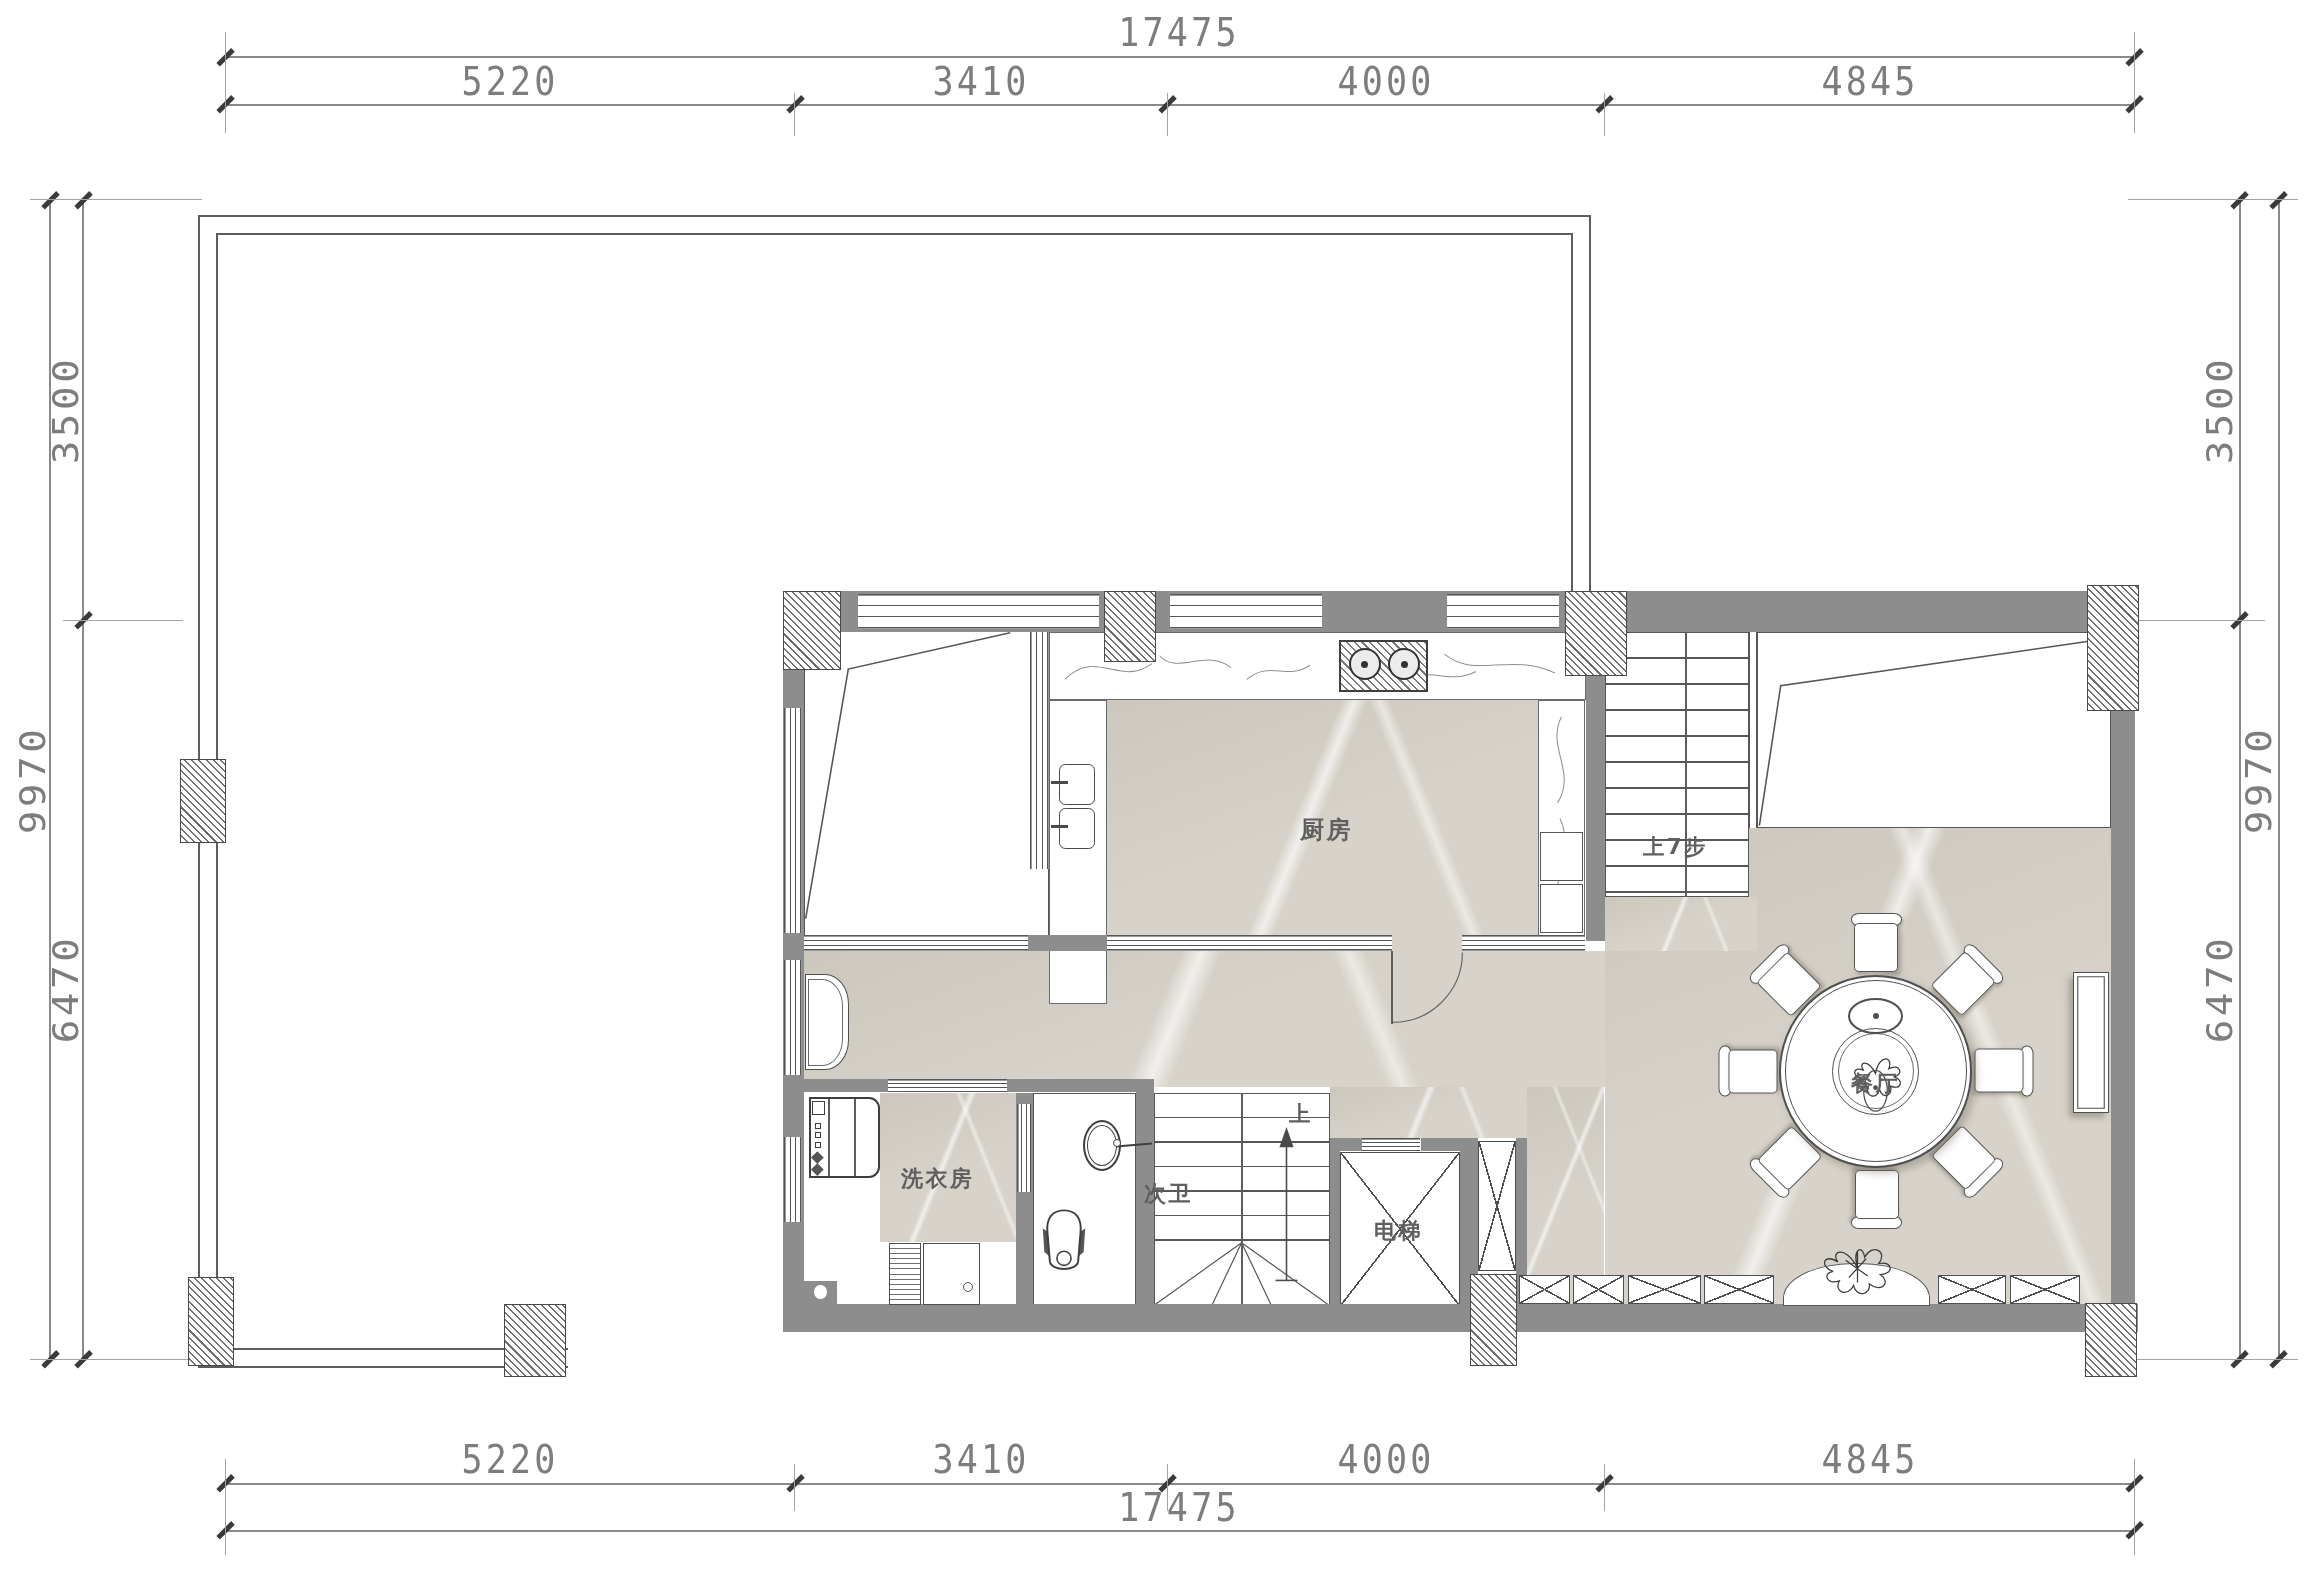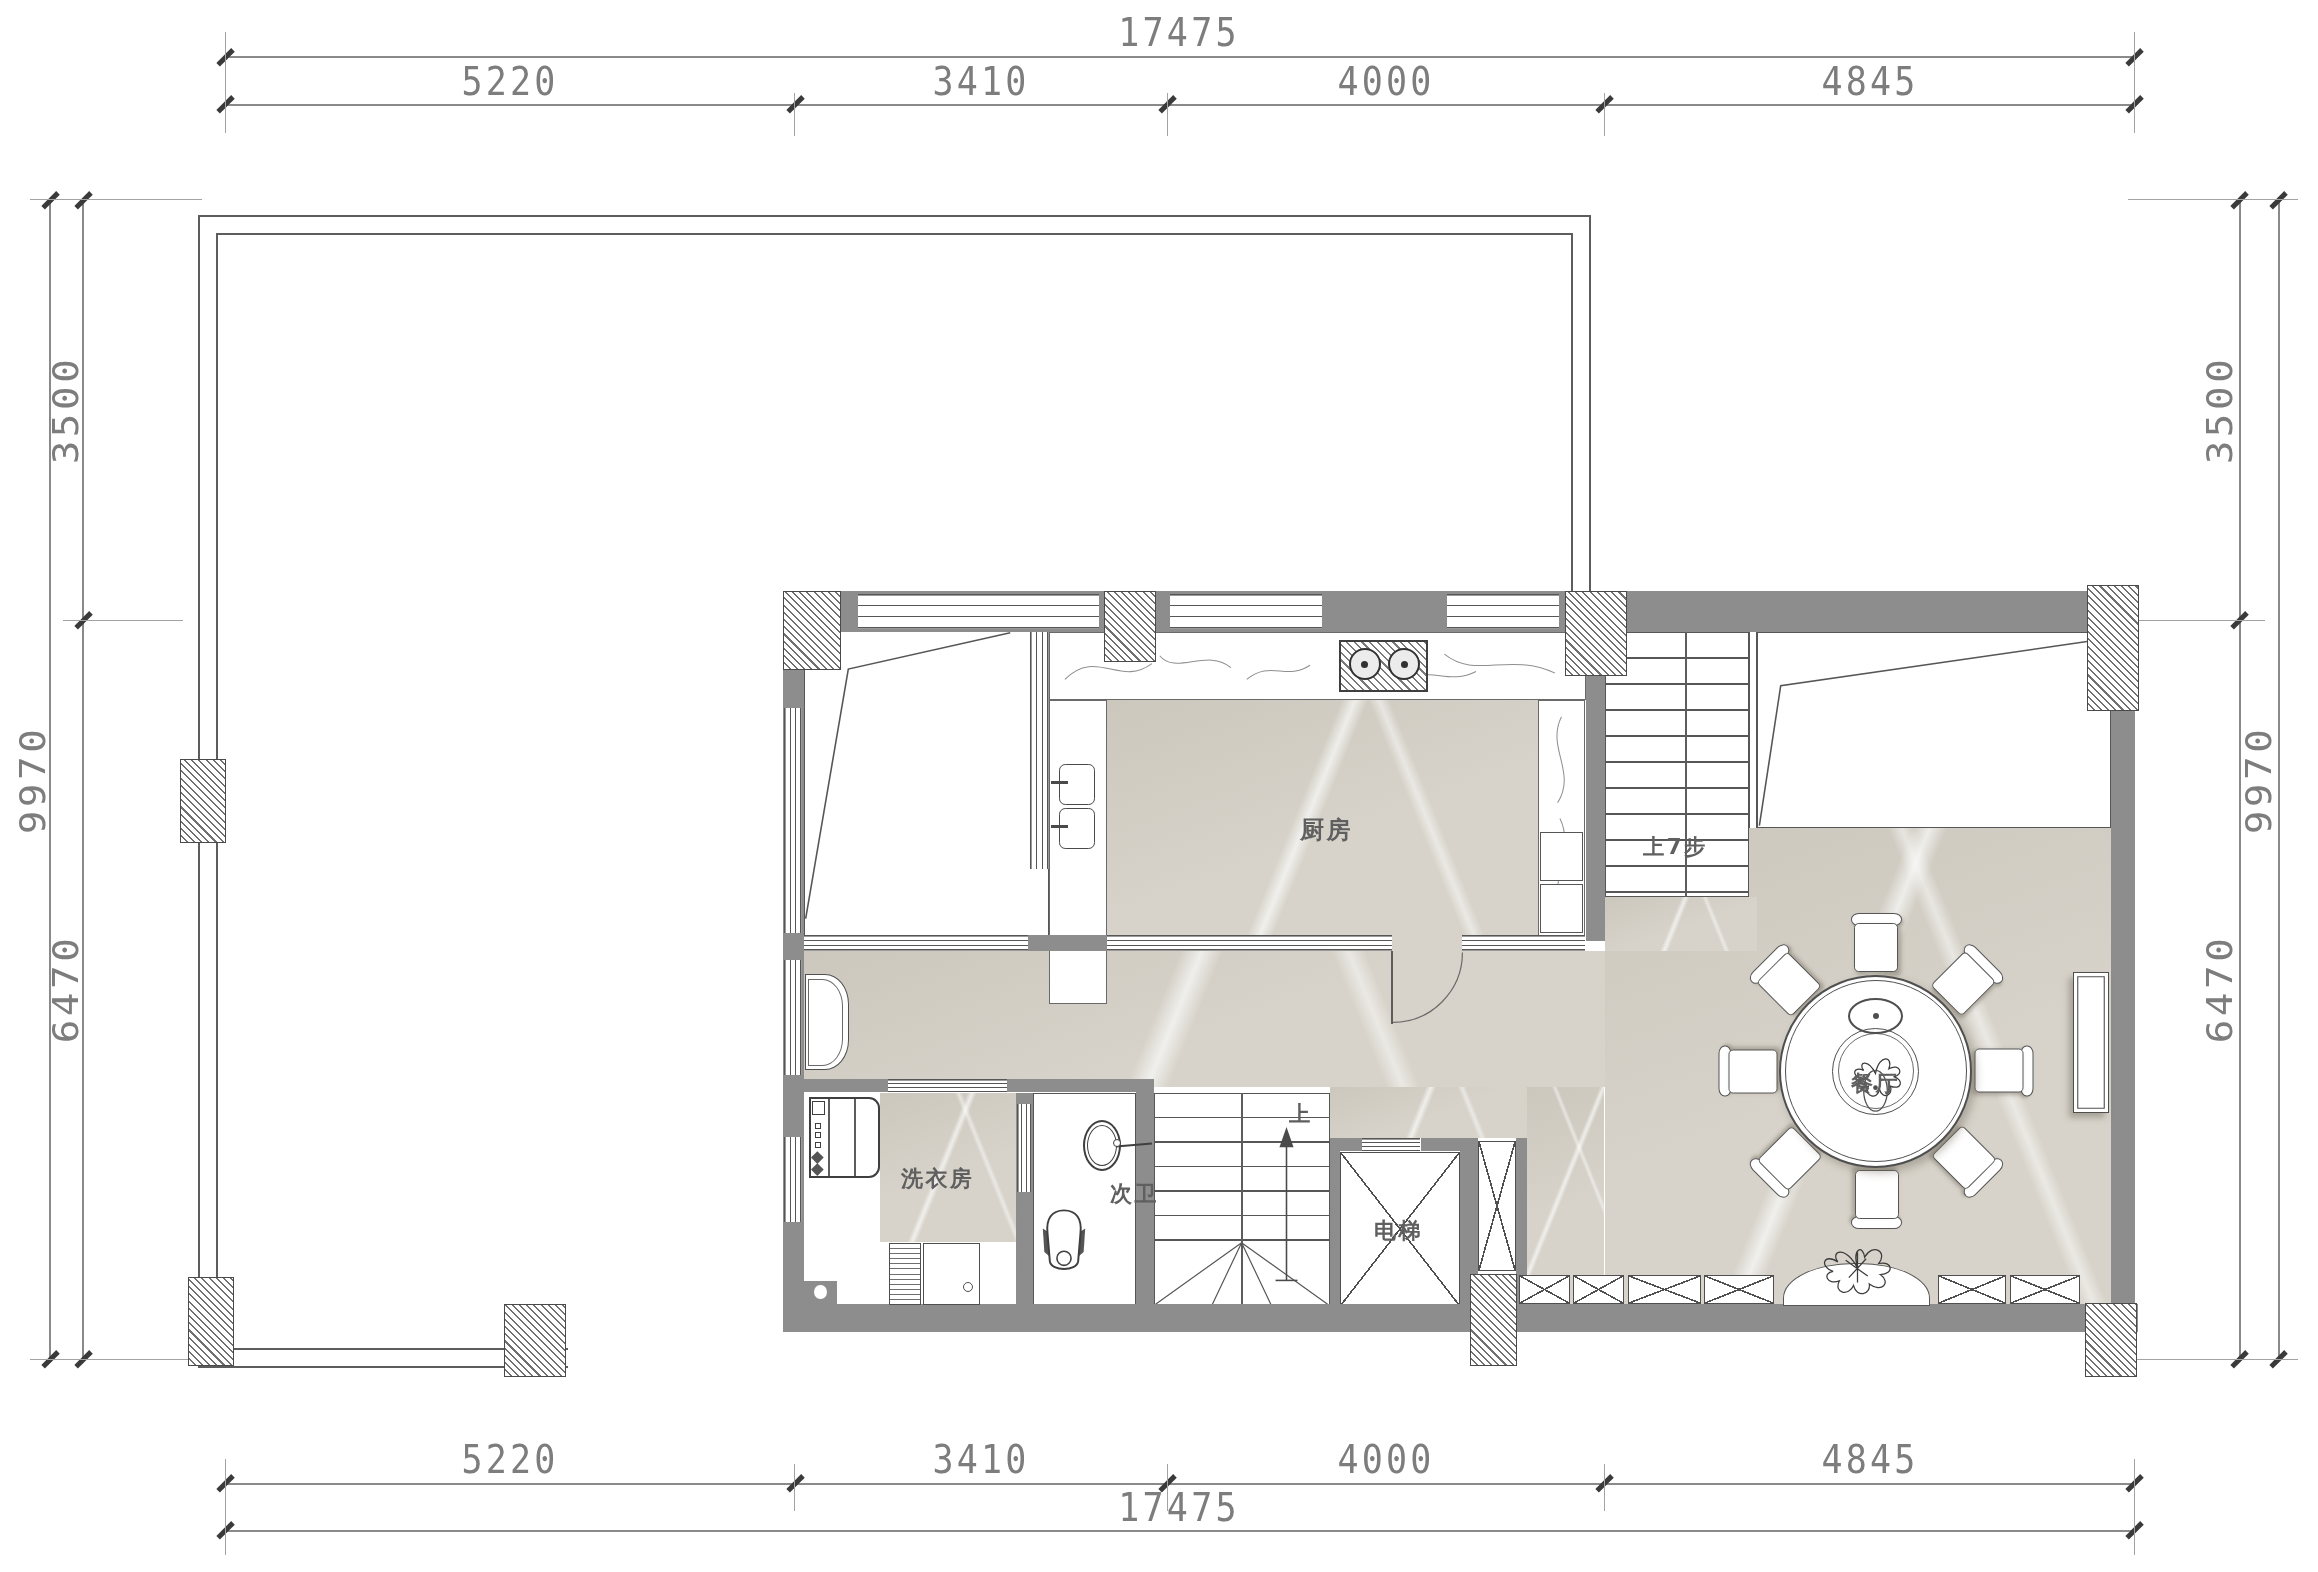--- a/index.html
+++ b/index.html
@@ -310,19 +310,19 @@
   <div class="abs" style="left:1873px;top:1013px;width:6.3px;height:6.3px;background:#4f4f4f;border-radius:50%"></div>
   <svg style="left:1848px;top:1042px" width="55" height="63" viewBox="0 0 70 80">
       <path d="M35 40 C25 20 12 26 20 36 C6 30 4 44 18 46 C8 50 14 62 26 56 C20 70 38 74 40 60 C44 74 58 68 54 56 C68 62 72 48 58 44 C72 42 66 26 52 34 C58 18 40 14 35 40 Z" fill="none" stroke="#3c3c3c" stroke-width="1.6"></path>
       <ellipse cx="35" cy="62" rx="15" ry="26" fill="none" stroke="#4f4f4f" stroke-width="1.6"></ellipse>
       <circle cx="35" cy="58" r="3" fill="#4f4f4f"></circle>
     </svg>
 
   <div class="rlab" style="left:1300px;top:814px;font-size:24px">厨房</div>
   <div class="rlab" style="left:1851px;top:1069px;font-size:22px">餐厅</div>
   <div class="rlab" style="left:901px;top:1164px;font-size:22px">洗衣房</div>
-  <div class="rlab" style="left:1110px;top:1179px;font-size:22px">次卫</div>
+  <div class="rlab" style="left:1144px;top:1179px;font-size:22px">次卫</div>
   <div class="rlab" style="left:1374px;top:1216px;font-size:22px">电梯</div>
   <div class="rlab" style="left:1643px;top:832px;font-size:21.3px">上7步</div>
   <div class="rlab" style="left:1289px;top:1099px;font-size:21.3px">上</div>
 
 </div>
 
 
 </body></html>

